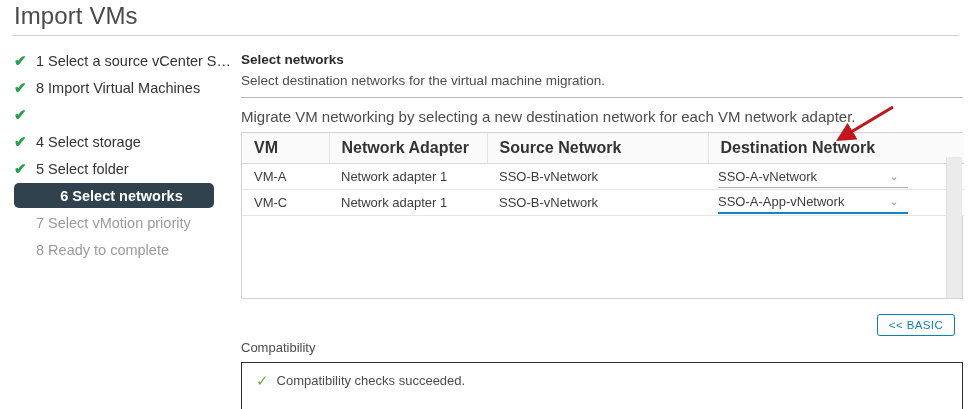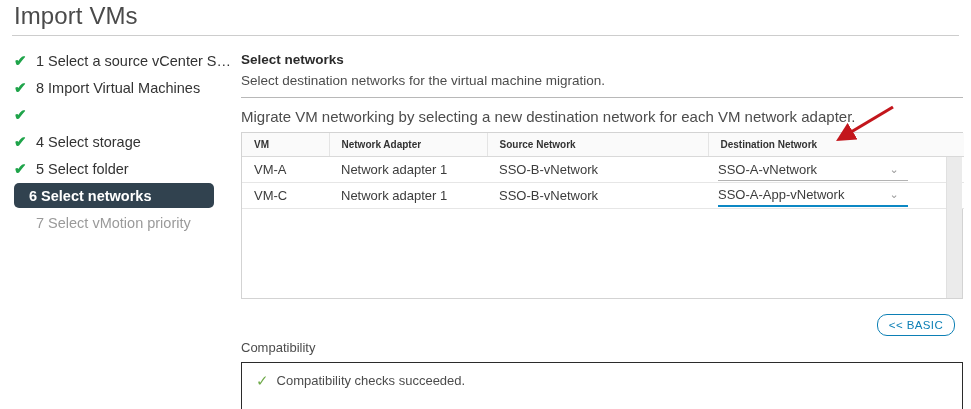--- a/index.html
+++ b/index.html
@@ -68,20 +68,21 @@
   }
   .side-item.active {
     background: #31424f;
     color: #ffffff;
     font-weight: bold;
     border-radius: 5px;
     margin-left: 14px;
     padding-left: 15px;
     width: 200px;
     height: 25px;
+    justify-content: center;
   }
   .side-item.pending { color: #9a9a9a; }
   .side-item.pending .chk { visibility: hidden; }
 
   
   .main {
     position: absolute;
     left: 241px; top: 48px;
     width: 722px;
   }
@@ -117,21 +118,21 @@
   }
   .tbl {
     width: 100%;
     border-collapse: collapse;
     table-layout: fixed;
   }
   .tbl thead th {
     background: #fafafa;
     border-bottom: 1px solid #d9d9d9;
     border-right: 1px solid #e4e4e4;
-    font-size: 10px;
+    font-size: 16px;
     font-weight: bold;
     color: #333333;
     text-align: left;
     padding: 6px 0 6px 12px;
     height: 23px;
   }
   .tbl thead th:last-child { border-right: none; }
   .tbl tbody td {
     border-bottom: 1px solid #e6e6e6;
     font-size: 13px;
@@ -180,21 +181,21 @@
     background: #ebebeb;
     border-left: 1px solid #e0e0e0;
   }
 
   
   .basic-btn {
     position: absolute;
     right: 8px; top: 266px;
     width: 78px; height: 22px;
     border: 1px solid #0c7fb5;
-    border-radius: 10px;
+    border-radius: 3px;
     background: #ffffff;
     color: #0c7fb5;
     font-size: 11.5px;
     font-family: "Liberation Sans", sans-serif;
     letter-spacing: 0.4px;
     display: flex;
     align-items: center;
     justify-content: center;
     cursor: pointer;
   }
@@ -263,20 +264,24 @@
       <div class="side-item">
         <span class="chk">✔</span>
         <span class="lbl">5 Select folder</span>
       </div>
       <div class="side-item active">
         <span class="lbl">6 Select networks</span>
       </div>
       <div class="side-item pending">
         <span class="chk">✔</span>
         <span class="lbl">7 Select vMotion priority</span>
+      </div>
+      <div class="side-item pending">
+        <span class="chk">✔</span>
+        <span class="lbl">8 Ready to complete</span>
       </div>
     </div>
 
   <div class="main">
     <div class="sec-title">Select networks</div>
     <div class="sec-sub">Select destination networks for the virtual machine migration.</div>
     <div class="sec-rule"></div>
     <div class="hint">Migrate VM networking by selecting a new destination network for each VM network adapter.</div>
 
     <div class="tbl-wrap">

